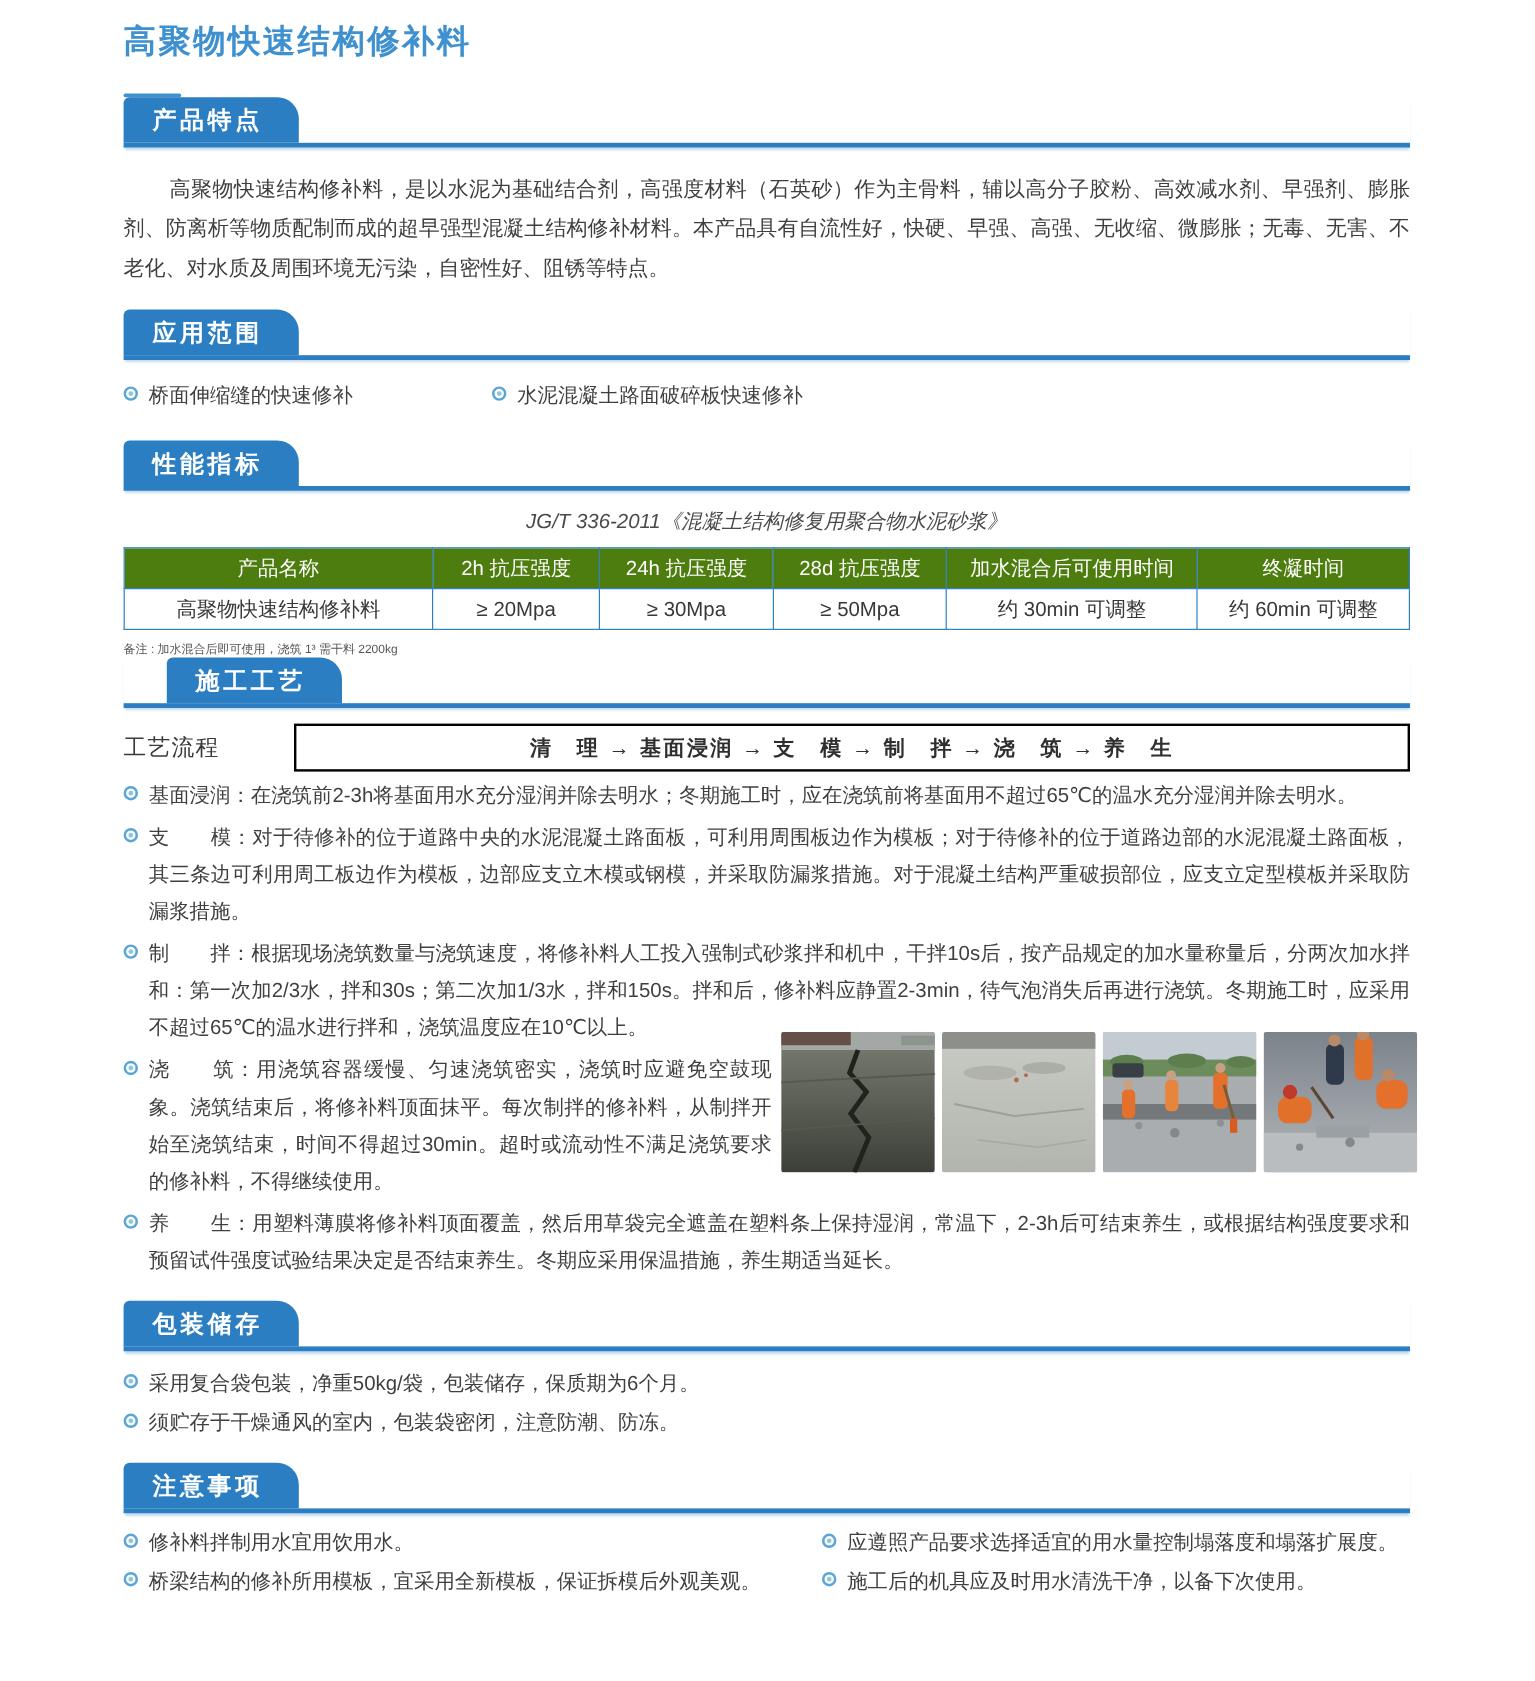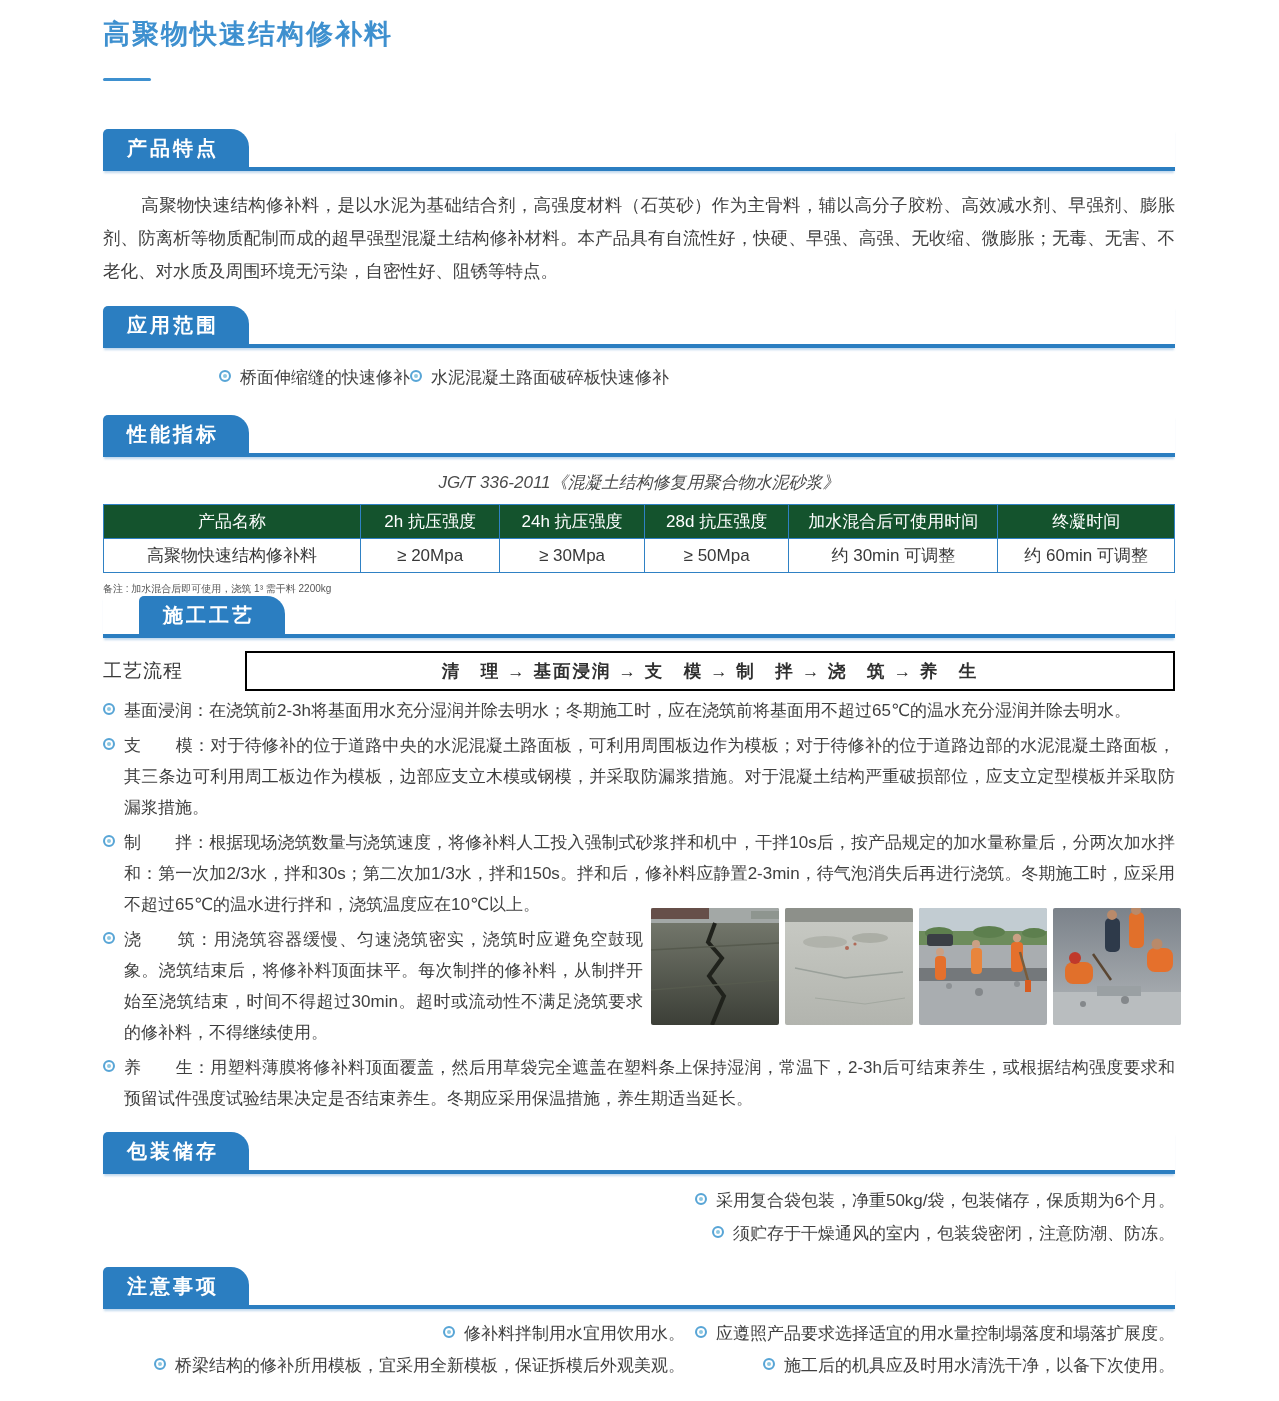--- a/index.html
+++ b/index.html
@@ -17,41 +17,41 @@
 
   
   .sec-head { border-bottom:4px solid #2b7ec1; box-shadow:0 3px 2px -1px rgba(120,170,215,.45); }
   .sec-tab {
     display:inline-block; background:#2b7ec1; color:#fff;
     font-size:20px; font-weight:bold; letter-spacing:3px;
     padding:6px 30px 5px 24px; border-radius:5px 18px 0 0;
   }
 
   
-  .li { display:flex; align-items:flex-start; line-height:30px; font-size:17px;justify-content:flex-end; }
+  .li { display:flex; align-items:flex-start; line-height:30px; font-size:17px; }
   .bullet {
     flex:none; display:inline-block; width:12px; height:12px; border-radius:50%;
     border:2px solid #58a5d6; background:#fff;
     box-shadow: inset 0 0 0 2px #fff, inset 0 0 0 8px #8cc6e0;
     margin:7px 9px 0 0;
   }
 
   
   .para { margin-top:18px; font-size:17.5px; line-height:33px; text-align:justify; }
   .para .indent { display:inline-block; width:38px; }
 
   
   .apps-row { display:flex; margin:15px 0 6px 0; }
   .apps-row .li:first-child { width:307px; }
 
   
   .standard { margin-top:14px; text-align:center; font-size:17px; color:#4a4a4a;font-style:italic; }
   table.perf { width:100%; border-collapse:collapse; margin-top:10px; font-size:17px; }
   table.perf th {
-    background:#14532d; color:#fff; font-weight:normal; padding:5px 4px;
+    background:#4d7c0f; color:#fff; font-weight:normal; padding:5px 4px;
     border:1px solid #2f81c4; border-left:1px solid rgba(255,255,255,.75);
   }
   table.perf th:first-child { border-left:1px solid #2f81c4; }
   table.perf td { background:#fff; color:#383838; text-align:center; padding:5px 4px; border:1px solid #2f81c4; }
   .c1{width:24%;} .c2{width:13%;} .c3{width:13.5%;} .c4{width:13.5%;} .c5{width:19.5%;} .c6{width:16.5%;}
   .note { margin-top:9px; font-size:10px; color:#555; }
 
   
   .flow-row { display:flex; align-items:center; margin-top:13px; }
   .flow-label { font-size:19px; color:#3a3a3a; width:142px; flex:none; letter-spacing:1px; }
@@ -66,21 +66,21 @@
   .pour-text .step { margin-top:0; }
   .photo-strip { flex:none; width:530px; margin-left:8px; margin-top:-16px; display:flex; gap:6px; align-items:flex-start; }
   .photo-strip svg { border-radius:2px; display:block; }
 
   
   .pack-list { margin-top:12px; }
   .pack-list .li { margin-bottom:3px; }
   .prec-cols { display:flex; margin-top:10px; }
   .prec-left { width:582px; flex:none; }
   .prec-right { flex:1; }
-  .prec-cols .li { margin-bottom:2px; } .mt18{margin-top:18px;} .mt22{margin-top:22px;} .mt28{padding-left:36px;} .mt48{margin-top:48px;}
+  .prec-cols .li { margin-bottom:2px; } .mt18{margin-top:18px;} .mt22{margin-top:22px;} .mt28{padding-left:36px;} .mt48{}
 </style>
 </head>
 <body>
 
 <div class="page">
 
   <h1 class="doc-title">高聚物快速结构修补料</h1>
   <div class="title-dash"></div>
 
   <div class="sec-head mt48">

